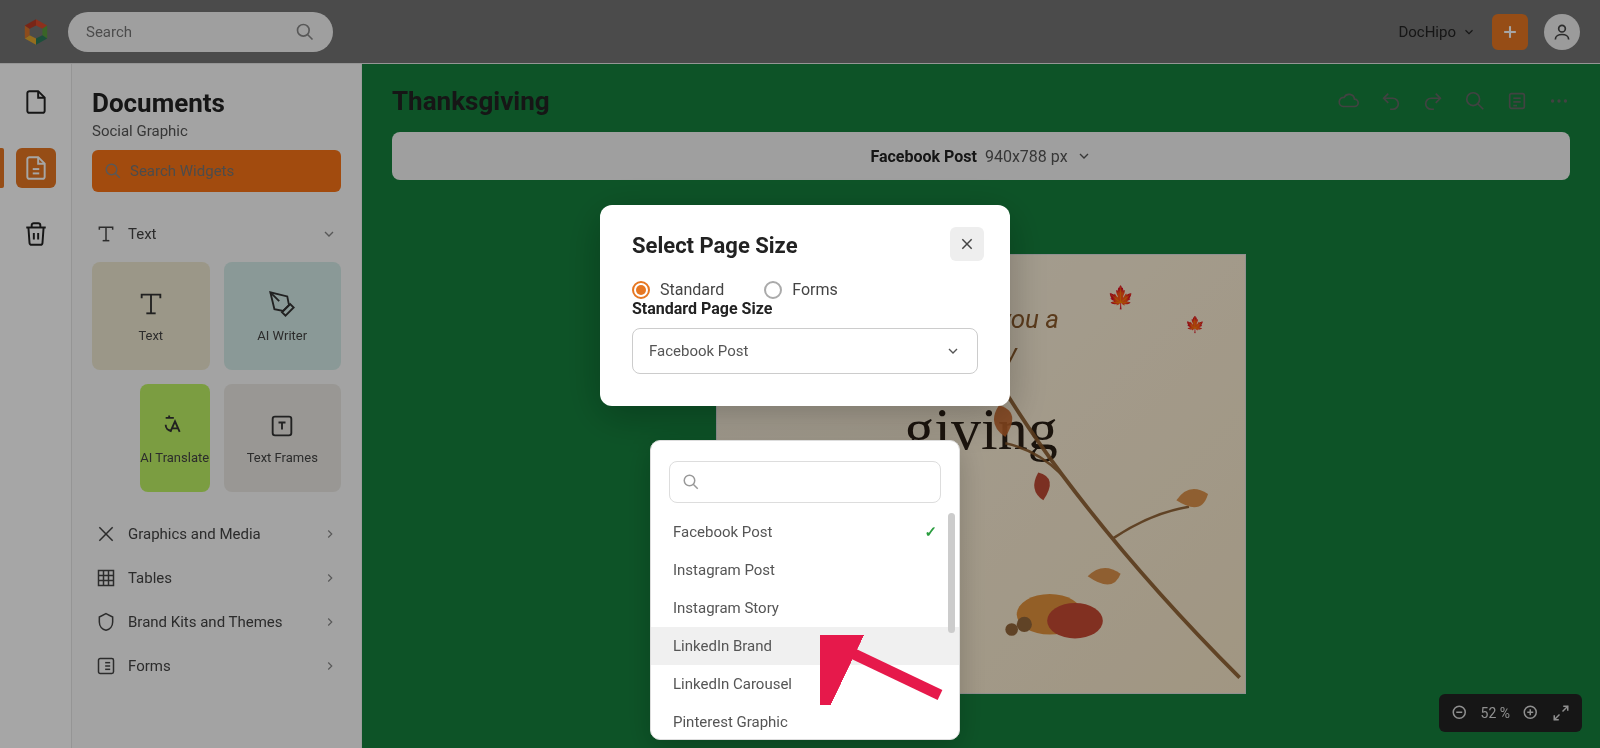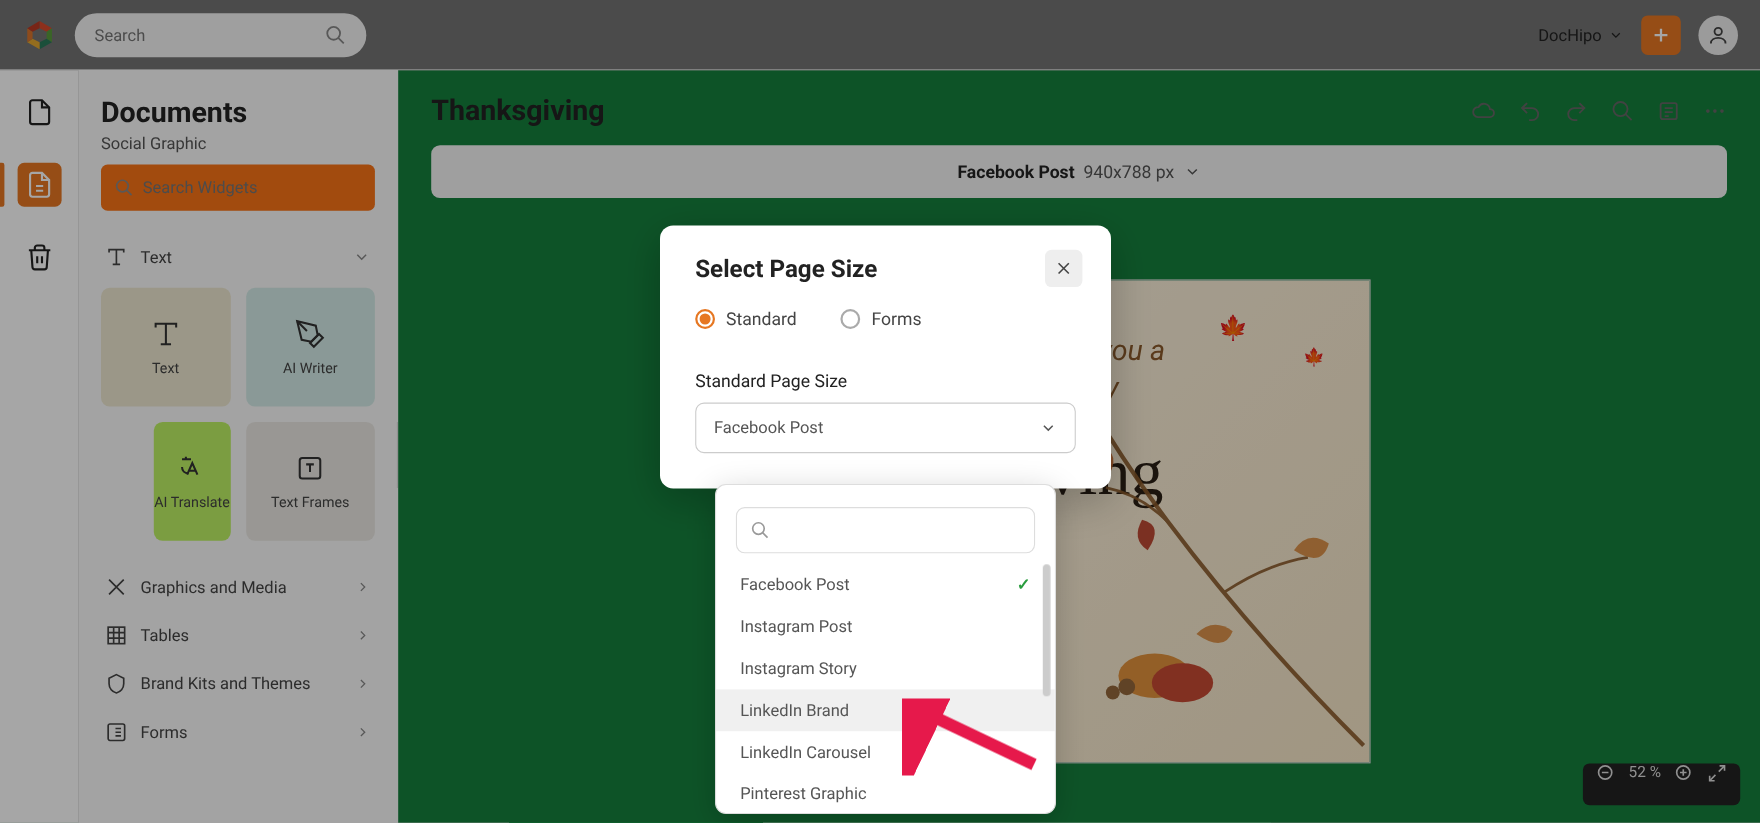--- a/index.html
+++ b/index.html
@@ -48,36 +48,36 @@
 .size-bar { margin: 0 30px 20px; height: 48px; background: #f5f5f5; border-radius: 8px; display: flex; align-items: center; justify-content: center; gap: 8px; color: #555; font-size: 16px; cursor: pointer; }
 .size-bar b { color: #222; font-weight: 700; }
 .canvas-wrap { flex: 1; display: flex; align-items: center; justify-content: center; overflow: hidden; }
 .canvas { width: 530px; height: 440px; background: linear-gradient(135deg, #fdf4e2 0%, #f7e7c8 100%); position: relative; border: 1px solid #ddd; overflow: hidden; }
 .canvas .greeting { position: absolute; top: 48px; left: 50%; transform: translateX(-50%); text-align: center; font-family: Georgia, serif; font-style: italic; color: #8a5a2b; font-size: 26px; line-height: 1.3; }
 .canvas .script { position: absolute; top: 140px; left: 50%; transform: translateX(-50%); font-family: 'Brush Script MT', cursive; font-size: 60px; color: #2a1f15; }
 .leaf { position: absolute; font-size: 22px; }
 .branch-svg { position: absolute; right: -20px; bottom: -10px; width: 380px; height: 380px; opacity: 0.9; }
 
 
-.zoom-ctrl { position: absolute; right: 18px; bottom: 16px; height: 38px; background: #222; color: #ddd; border-radius: 6px; display: flex; align-items: flex-start; gap: 12px; padding: 0 12px; font-size: 14px; }
+.zoom-ctrl { position: absolute; right: 18px; bottom: 16px; height: 38px; background: #222; color: #ddd; border-radius: 6px; display: flex; align-items: center; gap: 12px; padding: 0 12px; font-size: 14px; }
 .zoom-ctrl span { cursor: pointer; display: inline-flex; }
 
 
 .dim { position: absolute; inset: 0; background: rgba(0,0,0,0.35); z-index: 50; }
 
 
 .modal { position: absolute; left: 600px; top: 205px; width: 410px; background: #fff; border-radius: 12px; box-shadow: 0 10px 40px rgba(0,0,0,0.25); z-index: 60; padding: 28px 32px 32px; }
 .modal h3 { font-size: 22px; font-weight: 700; color: #222; margin-bottom: 22px; }
 .close-btn { position: absolute; top: 22px; right: 26px; width: 34px; height: 34px; background: #eee; border-radius: 6px; display: flex; align-items: center; justify-content: center; color: #444; cursor: pointer; font-size: 18px; }
 .radio-row { display: flex; gap: 40px; }
 .radio-opt { display: flex; align-items: center; gap: 10px; font-size: 16px; color: #444; cursor: pointer; }
 .radio-circle { width: 18px; height: 18px; border: 2px solid #aaa; border-radius: 50%; display: inline-flex; align-items: center; justify-content: center; }
 .radio-opt.selected .radio-circle { border-color: #e67722; }
 .radio-opt.selected .radio-circle::after { content: ''; width: 10px; height: 10px; background: #e67722; border-radius: 50%; }
-.field-label { font-size: 16px; font-weight: 400; color: #222; margin-bottom: 10px; margin-top: 38px; }
+.field-label { font-size: 16px; font-weight: 700; color: #222; margin-bottom: 10px; }
 .select-box { height: 46px; border: 1px solid #ccc; border-radius: 8px; display: flex; align-items: center; padding: 0 16px; font-size: 15px; color: #555; cursor: pointer; justify-content: space-between; }
 
 
 .dropdown { position: absolute; left: 650px; top: 440px; width: 310px; background: #fff; border: 1px solid #ddd; border-radius: 10px; box-shadow: 0 8px 30px rgba(0,0,0,0.2); z-index: 70; padding: 14px 0 6px; }
 .dd-search { margin: 6px 18px 10px; height: 42px; border: 1px solid #ddd; border-radius: 8px; display: flex; align-items: center; padding: 0 12px; color: #999; }
 .dd-list { max-height: 220px; overflow-y: auto; }
 .dd-item { padding: 10px 22px; font-size: 15px; color: #555; cursor: pointer; display: flex; align-items: center; justify-content: space-between; }
 .dd-item:hover, .dd-item.hover { background: #f0f0f0; }
 .dd-item .check { color: #2a9d3f; font-weight: bold; }
 .dd-scroll { position: absolute; right: 4px; top: 72px; width: 7px; height: 120px; background: #ccc; border-radius: 4px; }

